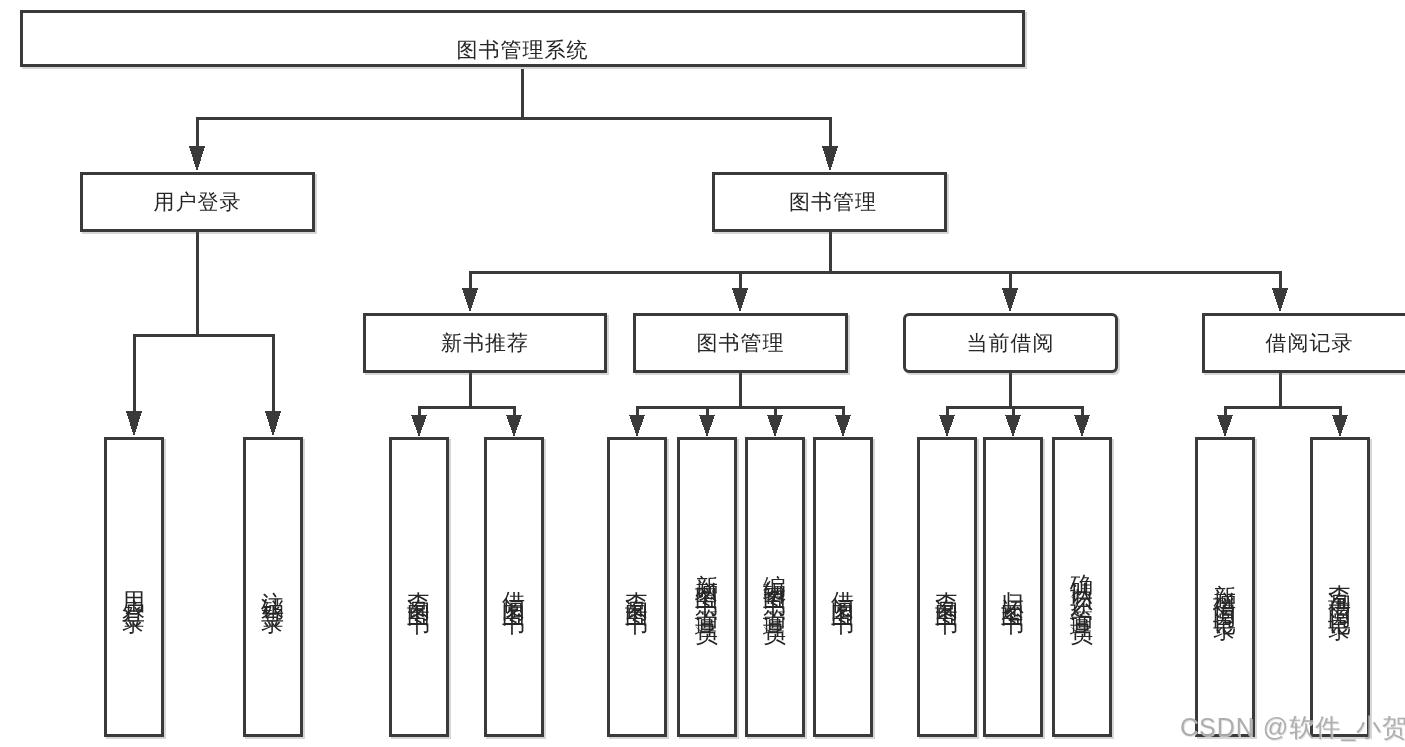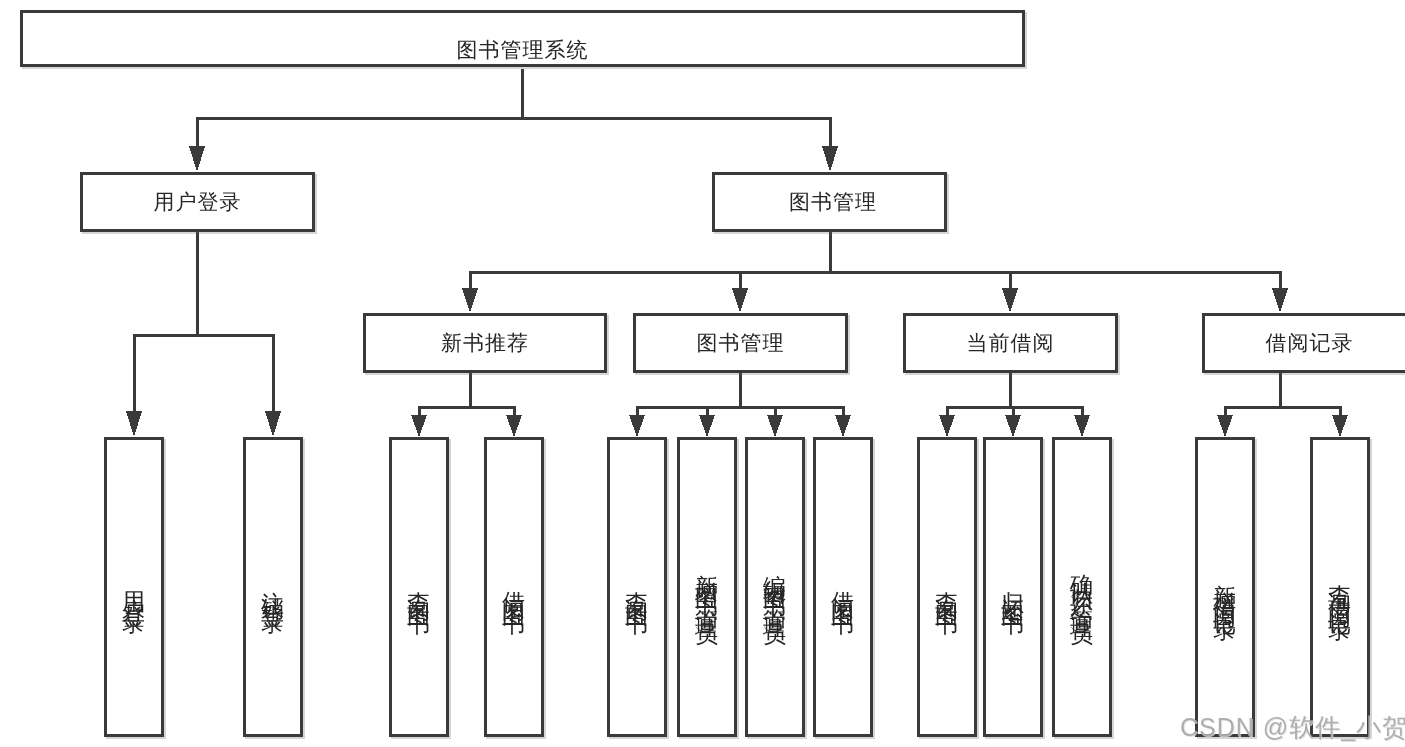--- a/index.html
+++ b/index.html
@@ -26,21 +26,21 @@
     font-size:25px; color:rgba(168,168,168,0.92); letter-spacing:1px;
     text-shadow:1px 1px 0 rgba(220,220,220,0.8); white-space:nowrap;
   }
 
   
   #n-root { left:20px;  top:10px;  width:1005px; height:57px;align-items:flex-end; }
   #n-l2a  { left:80px;  top:172px; width:235px;  height:60px; }
   #n-l2b  { left:712px; top:172px; width:235px;  height:60px;padding-left:7px; }
   #n-l3a  { left:363px; top:313px; width:244px;  height:60px; }
   #n-l3b  { left:633px; top:313px; width:215px;  height:60px; }
-  #n-l3c  { left:903px; top:313px; width:215px;  height:60px; }
+  #n-l3c  { left:903px; top:313px; width:215px;  height:60px;border-radius:6px; }
   #n-l3d  { left:1202px;top:313px; width:215px;  height:60px; }
   #n-ua { left:104px;  } #n-ub { left:243px;  }
   #n-ba { left:389px;  } #n-bb { left:484px;  }
   #n-ca { left:607px;  } #n-cb { left:677px;  } #n-cc { left:745px; } #n-cd { left:813px; }
   #n-da { left:917px;  } #n-db { left:983px;  } #n-dc { left:1052px; }
   #n-ea { left:1195px; } #n-eb { left:1310px; }
 </style>
 </head>
 <body>
 

